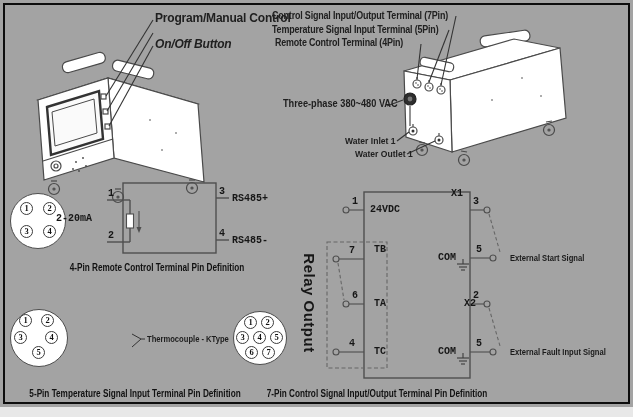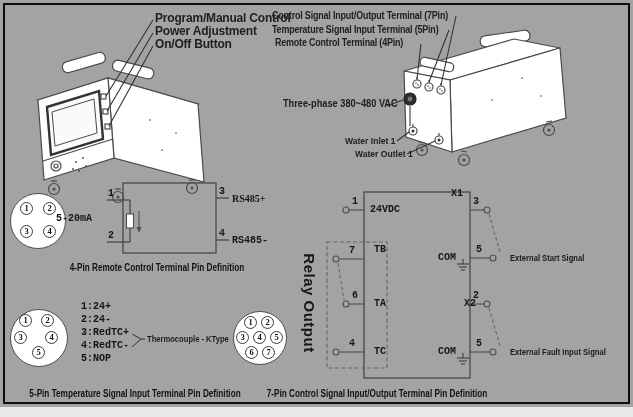--- a/index.html
+++ b/index.html
@@ -181,61 +181,53 @@
       <g stroke-width="1.1" stroke="#3d3d3d">
         <line x1="463" y1="353" x2="463" y2="358"></line>
         <line x1="457" y1="358" x2="469" y2="358"></line>
         <line x1="459" y1="361" x2="467" y2="361"></line>
         <line x1="461" y1="364" x2="465" y2="364"></line>
       </g>
     </g>
   </svg>
 
   <div class="lbl lbl-front" style="left:155px;top:12px;">Program/Manual Control</div>
-  <div class="lbl lbl-front" style="left:155px;top:25px;">Power Adjustment</div>
-  <div class="lbl lbl-front" style="left:155px;top:38px;">On/Off Button</div>
+  <div class="lbl lbl-front" style="left:155px;top:38px;font-style:italic;">On/Off Button</div>
 
   <div class="lbl lbl-rear" style="left:272px;top:9px;">Control Signal Input/Output Terminal (7Pin)</div>
   <div class="lbl lbl-rear" style="left:272px;top:22.5px;">Temperature Signal Input Terminal (5Pin)</div>
   <div class="lbl lbl-rear" style="left:275px;top:36px;">Remote Control Terminal (4Pin)</div>
   <div class="lbl sm" style="left:283px;top:98px;">Three-phase 380~480 VAC</div>
   <div class="lbl xs" style="left:345px;top:135px;">Water Inlet 1</div>
   <div class="lbl xs" style="left:355px;top:148px;">Water Outlet 1</div>
 
   <div class="pin-face" style="left:10px;top:193px;width:54px;height:54px;">
     <span class="pin-dot" style="left:9px;top:8px;">1</span>
     <span class="pin-dot" style="left:32px;top:8px;">2</span>
     <span class="pin-dot" style="left:9px;top:31px;">3</span>
     <span class="pin-dot" style="left:32px;top:31px;">4</span>
   </div>
 
-  <div class="mono" style="left:56px;top:213px;">5-20mA</div>
+  <div class="mono" style="left:56px;top:213px;">2-20mA</div>
   <div class="mono" style="left:108px;top:188px;">1</div>
   <div class="mono" style="left:108px;top:230px;">2</div>
   <div class="mono" style="left:219px;top:186px;">3</div>
   <div class="mono" style="left:219px;top:228px;">4</div>
-  <div class="mono" style="left:232px;top:193px;font-family:Liberation Serif, serif;">RS485+</div>
+  <div class="mono" style="left:232px;top:193px;">RS485+</div>
   <div class="mono" style="left:232px;top:235px;">RS485-</div>
   <div class="cap" style="left:7px;top:261px;">4-Pin Remote Control Terminal Pin Definition</div>
 
   <div class="pin-face" style="left:10px;top:309px;width:56px;height:56px;">
     <span class="pin-dot" style="left:8px;top:4px;">1</span>
     <span class="pin-dot" style="left:30px;top:4px;">2</span>
     <span class="pin-dot" style="left:3px;top:21px;">3</span>
     <span class="pin-dot" style="left:34px;top:21px;">4</span>
     <span class="pin-dot" style="left:21px;top:36px;">5</span>
   </div>
 
-  <div class="pinlist" style="left:81px;top:300px;">
-    <div>1:24+</div>
-    <div>2:24-</div>
-    <div>3:RedTC+</div>
-    <div>4:RedTC-</div>
-    <div>5:NOP</div>
-  </div>
   <div class="thermo" style="left:147px;top:333px;">Thermocouple - KType</div>
   <div class="cap" style="left:-15px;top:387px;">5-Pin Temperature Signal Input Terminal Pin Definition</div>
 
   <div class="pin-face" style="left:233px;top:311px;width:52px;height:52px;">
     <span class="pin-dot" style="left:10px;top:4px;">1</span>
     <span class="pin-dot" style="left:27px;top:4px;">2</span>
     <span class="pin-dot" style="left:2px;top:19px;">3</span>
     <span class="pin-dot" style="left:19px;top:19px;">4</span>
     <span class="pin-dot" style="left:36px;top:19px;">5</span>
     <span class="pin-dot" style="left:11px;top:34px;">6</span>

